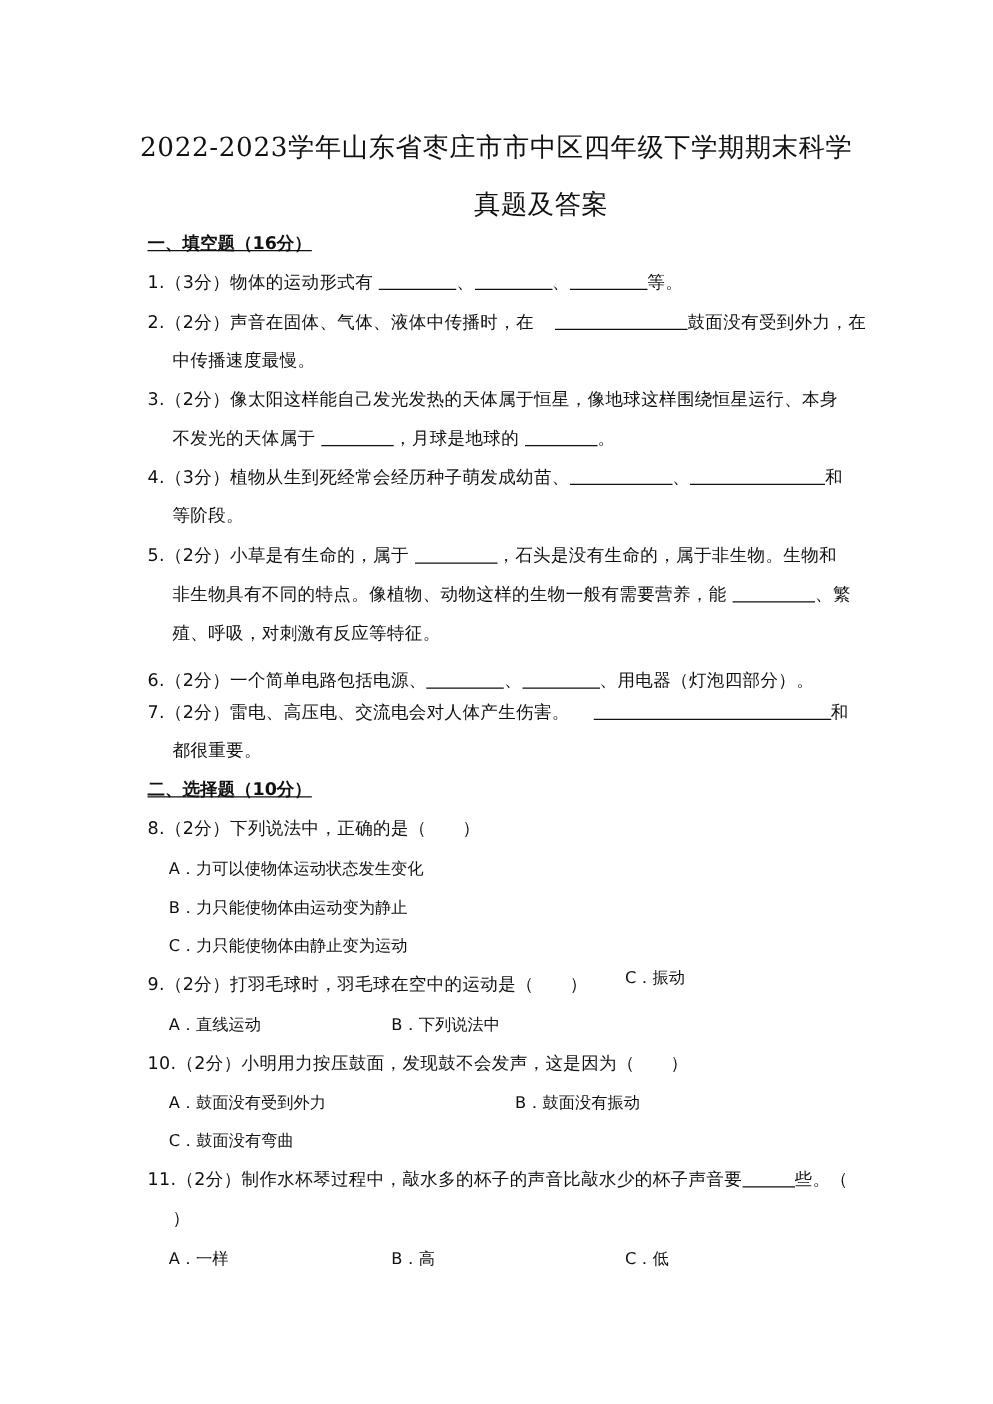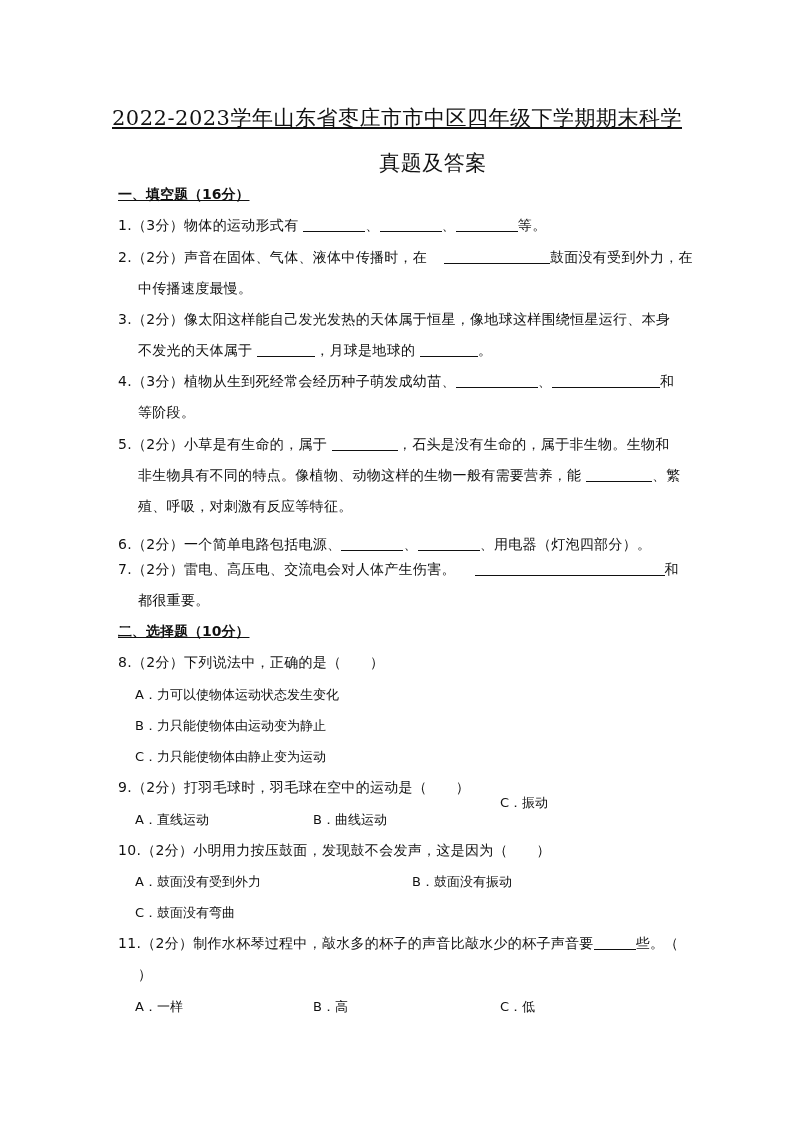--- a/index.html
+++ b/index.html
@@ -1,21 +1,21 @@
 <!DOCTYPE html>
 <html><head>
 <meta charset="utf-8">
 <style>
   html, body { margin: 0; padding: 0; background: #ffffff; }
   body { width: 794px; height: 1123px; position: relative; overflow: hidden;
          font-family: "DejaVu Sans", "Liberation Sans", sans-serif; color: #111; }
   .page { position: absolute; left: 0; top: 0; width: 794px; height: 1123px; }
   .title { position: absolute; left: 0; width: 794px; text-align: center;
            font-family: "DejaVu Serif", "Liberation Serif", serif; font-size: 21px; letter-spacing: 0.5px; }
-  .t1 { top: 104px; text-decoration: underline; }
+  .t1 { top: 104px; }
   .t2 { top: 149px; margin-left: 36px; }
   .section { position: absolute; left: 118px; font-size: 14px; font-weight: bold; text-decoration: underline; }
   .line { position: absolute; font-size: 14px; white-space: nowrap; letter-spacing: 0.3px; }
   .q { left: 118px; }
   .cont { left: 138px; }
   .opt { position: absolute; font-size: 13px; white-space: nowrap; }
   .blank { display: inline-block; border-bottom: 1px solid #111; height: 14px; vertical-align: -2px; }
 </style>
 </head>
 <body>
@@ -65,22 +65,22 @@
 
   <div class="section" style="top:623px">二、选择题（10分）</div>
 
   <div class="line q" style="top:654px">8.（2分）下列说法中，正确的是（　　）</div>
   <div class="opt" style="left:135px;top:686px">A．力可以使物体运动状态发生变化</div>
   <div class="opt" style="left:135px;top:717px">B．力只能使物体由运动变为静止</div>
   <div class="opt" style="left:135px;top:748px">C．力只能使物体由静止变为运动</div>
 
   <div class="line q" style="top:779px">9.（2分）打羽毛球时，羽毛球在空中的运动是（　　）</div>
   <div class="opt" style="left:135px;top:811px">A．直线运动</div>
-  <div class="opt" style="left:313px;top:811px">B．曲线运动</div>
-  <div class="opt" style="left:500px;top:794px">C．振动</div>
+  <div class="opt" style="left:313px;top:811px">B．下列说法中</div>
+  <div class="opt" style="left:500px;top:773px">C．振动</div>
 
   <div class="line q" style="top:842px">10.（2分）小明用力按压鼓面，发现鼓不会发声，这是因为（　　）</div>
   <div class="opt" style="left:135px;top:873px">A．鼓面没有受到外力</div>
   <div class="opt" style="left:412px;top:873px">B．鼓面没有振动</div>
   <div class="opt" style="left:135px;top:904px">C．鼓面没有弯曲</div>
 
   <div class="line q" style="top:935px">
     <span>11.（2分）制作水杯琴过程中，敲水多的杯子的声音比敲水少的杯子声音要</span><span class="blank" style="width:42px"></span><span>些。（</span>
   </div>
   <div class="line cont" style="top:966px">）</div>

